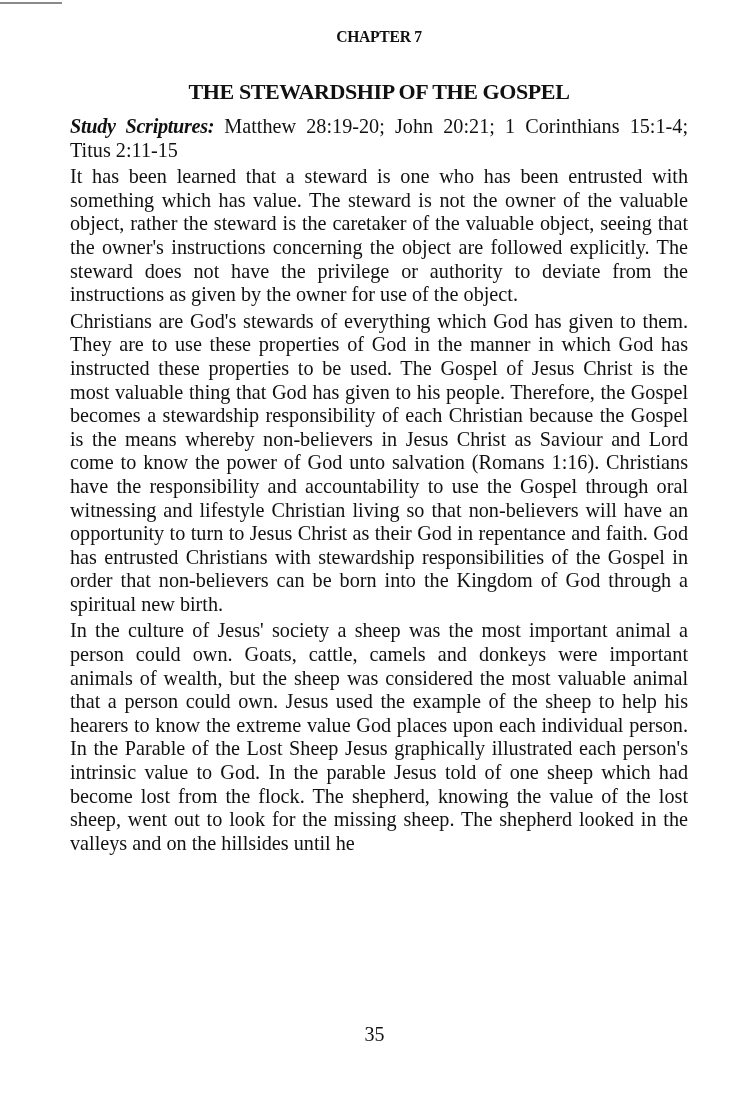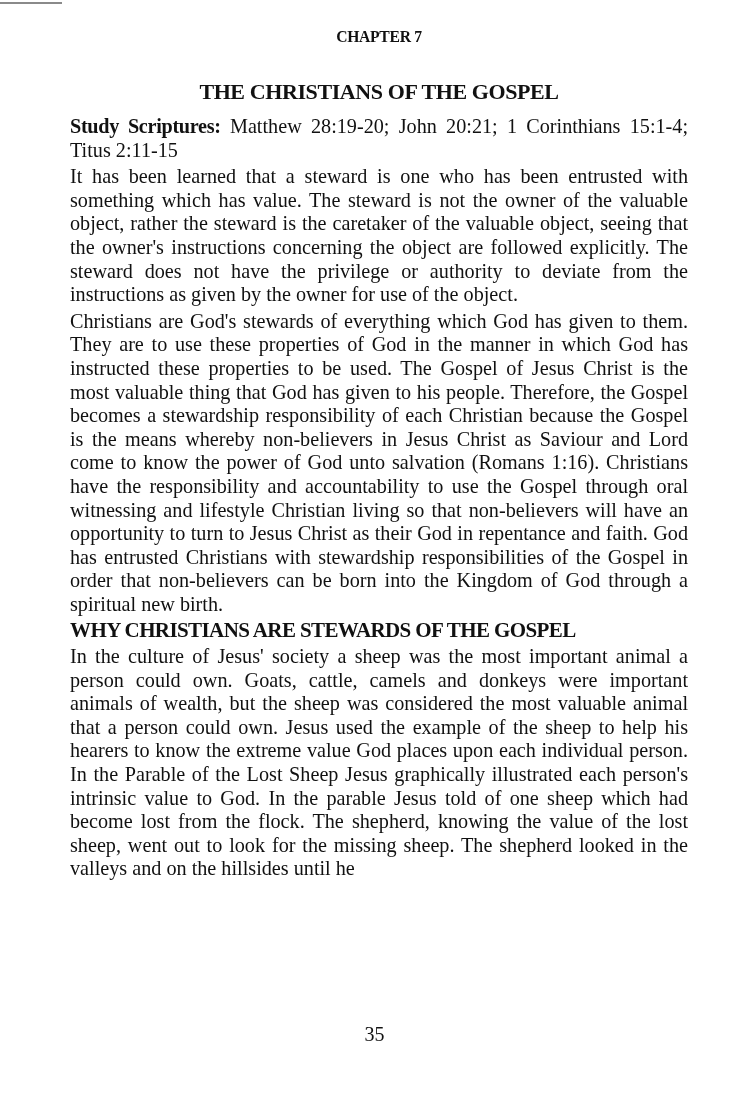--- a/index.html
+++ b/index.html
@@ -61,20 +61,21 @@
     }
     .body-text p {
       margin: 0 0 3px 0;
     }
     .meta-line {
       margin: 0 0 3px 0;
     }
     .meta-label {
       font-weight: bold;
       letter-spacing: -0.3px;
+      font-style: italic;
     }
     .section-heading {
       font-weight: bold;
       font-size: 21px;
       letter-spacing: -0.6px;
       margin: 0 0 2px 0;
       text-align: left;
     }
     .page-number {
       position: absolute;
@@ -85,26 +86,25 @@
       font-size: 20px;
     }
   </style>
 </head>
 <body>
 
 <div class="corner-mark"></div>
 
 <div class="page">
   <div class="chapter-label">CHAPTER 7</div>
-  <h1 class="chapter-title">THE CHRISTIANS OF THE GOSPEL</h1>
+  <h1 class="chapter-title">THE STEWARDSHIP OF THE GOSPEL</h1>
 
   <div class="body-text">
     <p class="meta-line">
       <span class="meta-label">Study Scriptures:</span><span> Matthew 28:19-20; John 20:21; 1 Corinthians 15:1-4; Titus 2:11-15</span>
     </p>
     <p>It has been learned that a steward is one who has been entrusted with something which has value. The steward is not the owner of the valuable object, rather the steward is the caretaker of the valuable object, seeing that the owner's instructions concerning the object are followed explicitly. The steward does not have the privilege or authority to deviate from the instructions as given by the owner for use of the object.</p>
     <p>Christians are God's stewards of everything which God has given to them. They are to use these properties of God in the manner in which God has instructed these properties to be used. The Gospel of Jesus Christ is the most valuable thing that God has given to his people. Therefore, the Gospel becomes a stewardship responsibility of each Christian because the Gospel is the means whereby non-believers in Jesus Christ as Saviour and Lord come to know the power of God unto salvation (Romans 1:16). Christians have the responsibility and accountability to use the Gospel through oral witnessing and lifestyle Christian living so that non-believers will have an opportunity to turn to Jesus Christ as their God in repentance and faith. God has entrusted Christians with stewardship responsibilities of the Gospel in order that non-believers can be born into the Kingdom of God through a spiritual new birth.</p>
-    <h2 class="section-heading">WHY CHRISTIANS ARE STEWARDS OF THE GOSPEL</h2>
     <p>In the culture of Jesus' society a sheep was the most important animal a person could own. Goats, cattle, camels and donkeys were important animals of wealth, but the sheep was considered the most valuable animal that a person could own. Jesus used the example of the sheep to help his hearers to know the extreme value God places upon each individual person. In the Parable of the Lost Sheep Jesus graphically illustrated each person's intrinsic value to God. In the parable Jesus told of one sheep which had become lost from the flock. The shepherd, knowing the value of the lost sheep, went out to look for the missing sheep. The shepherd looked in the valleys and on the hillsides until he</p>
   </div>
 </div>
 
 <div class="page-number">35</div>
 
 </body></html>

